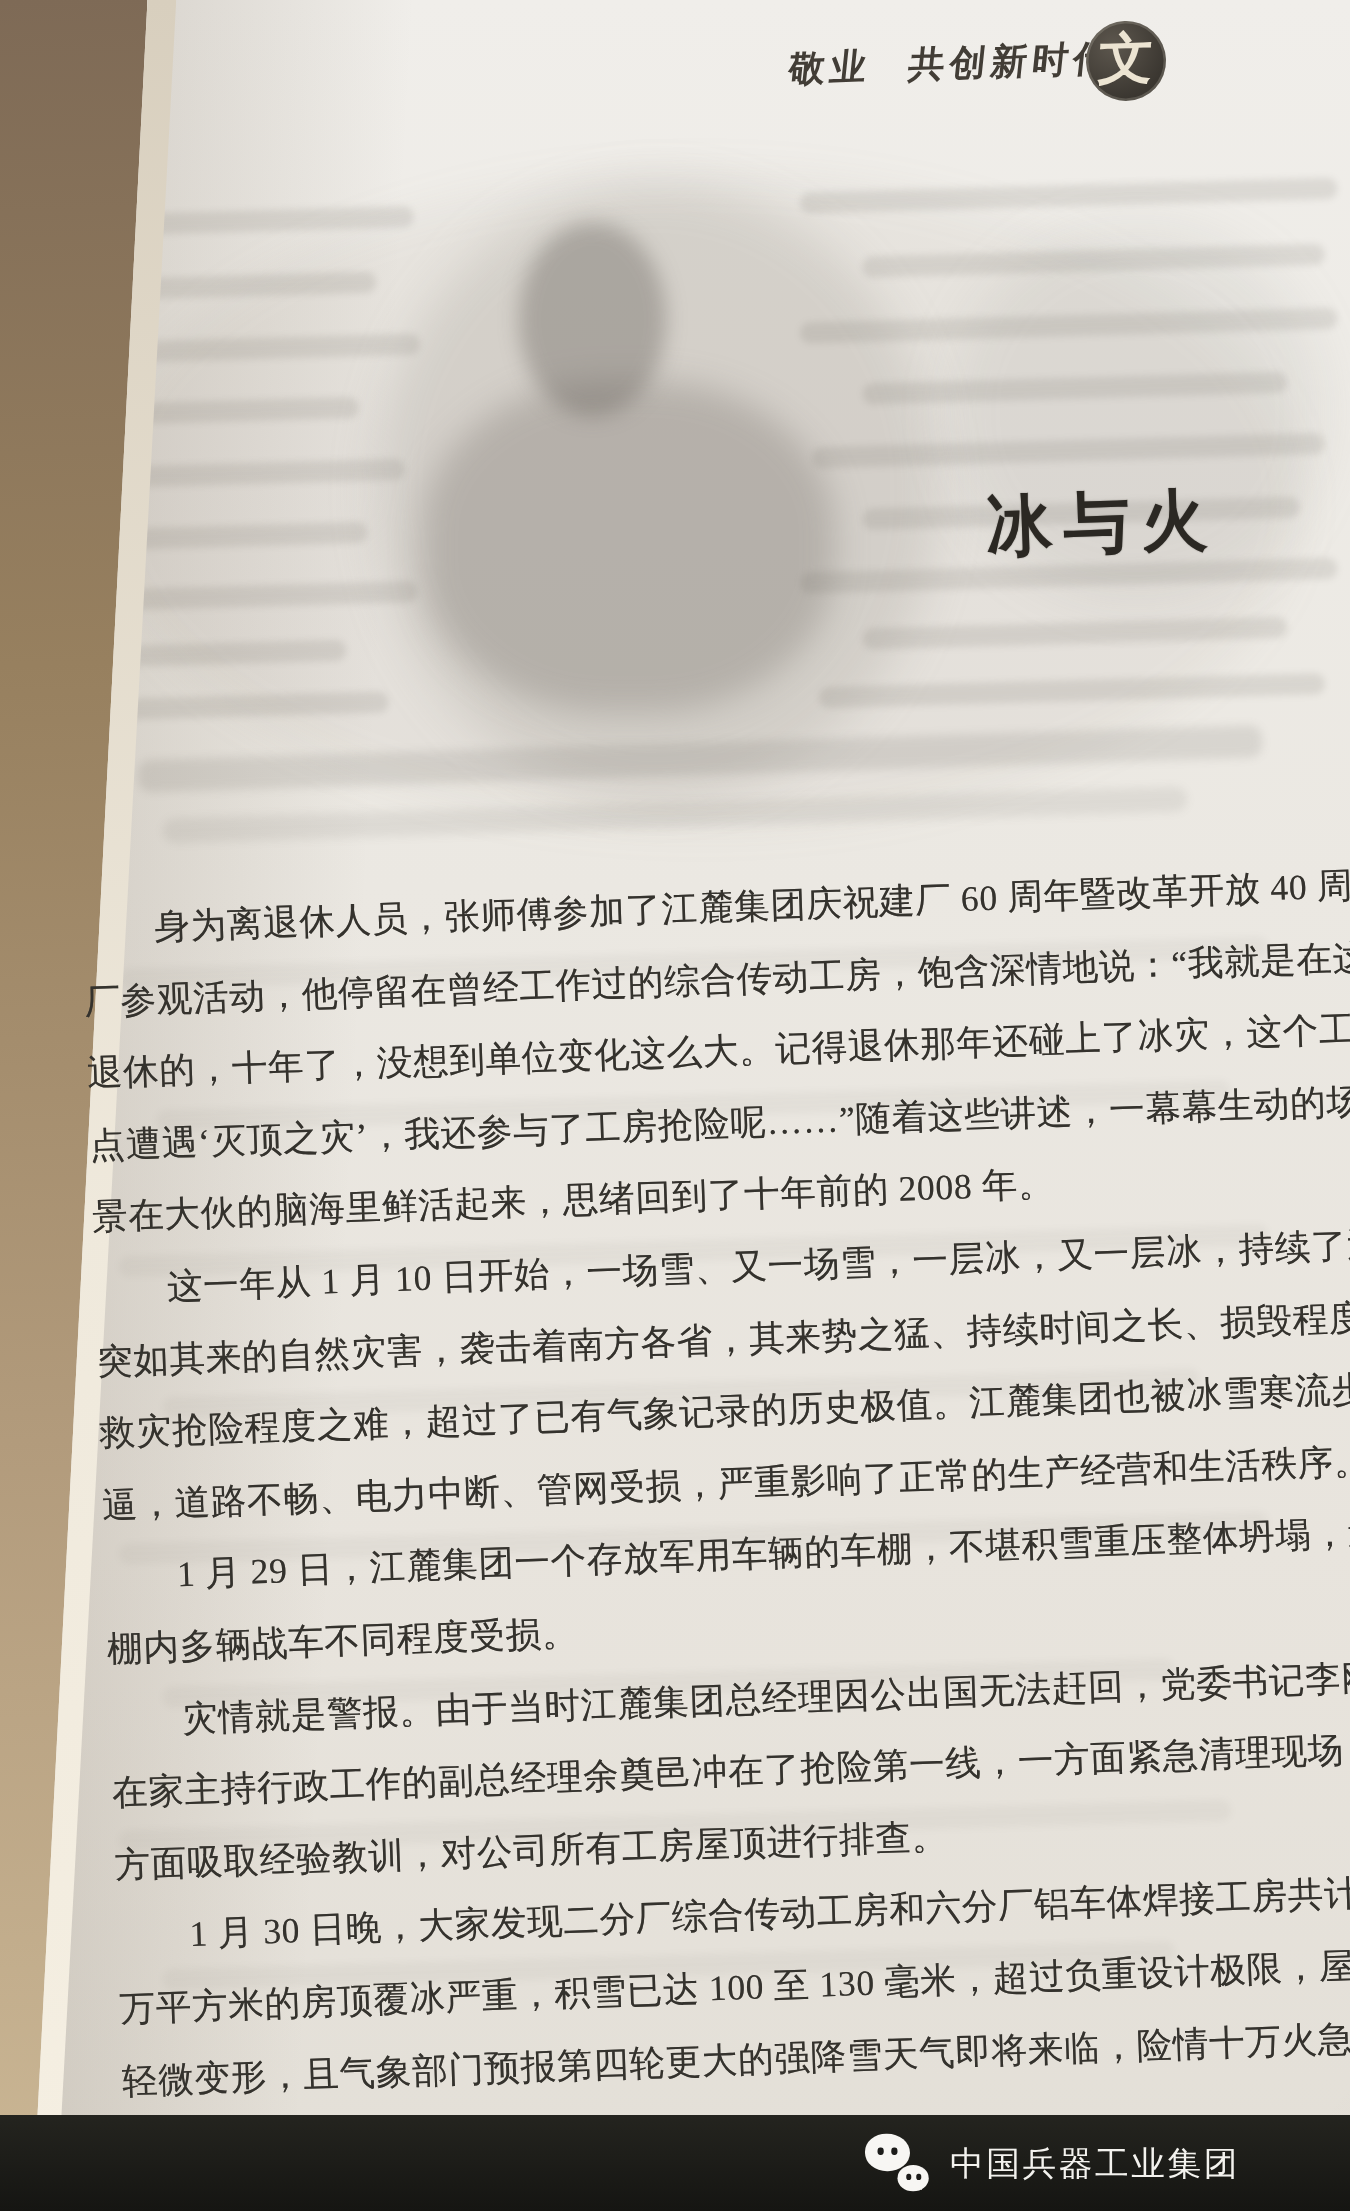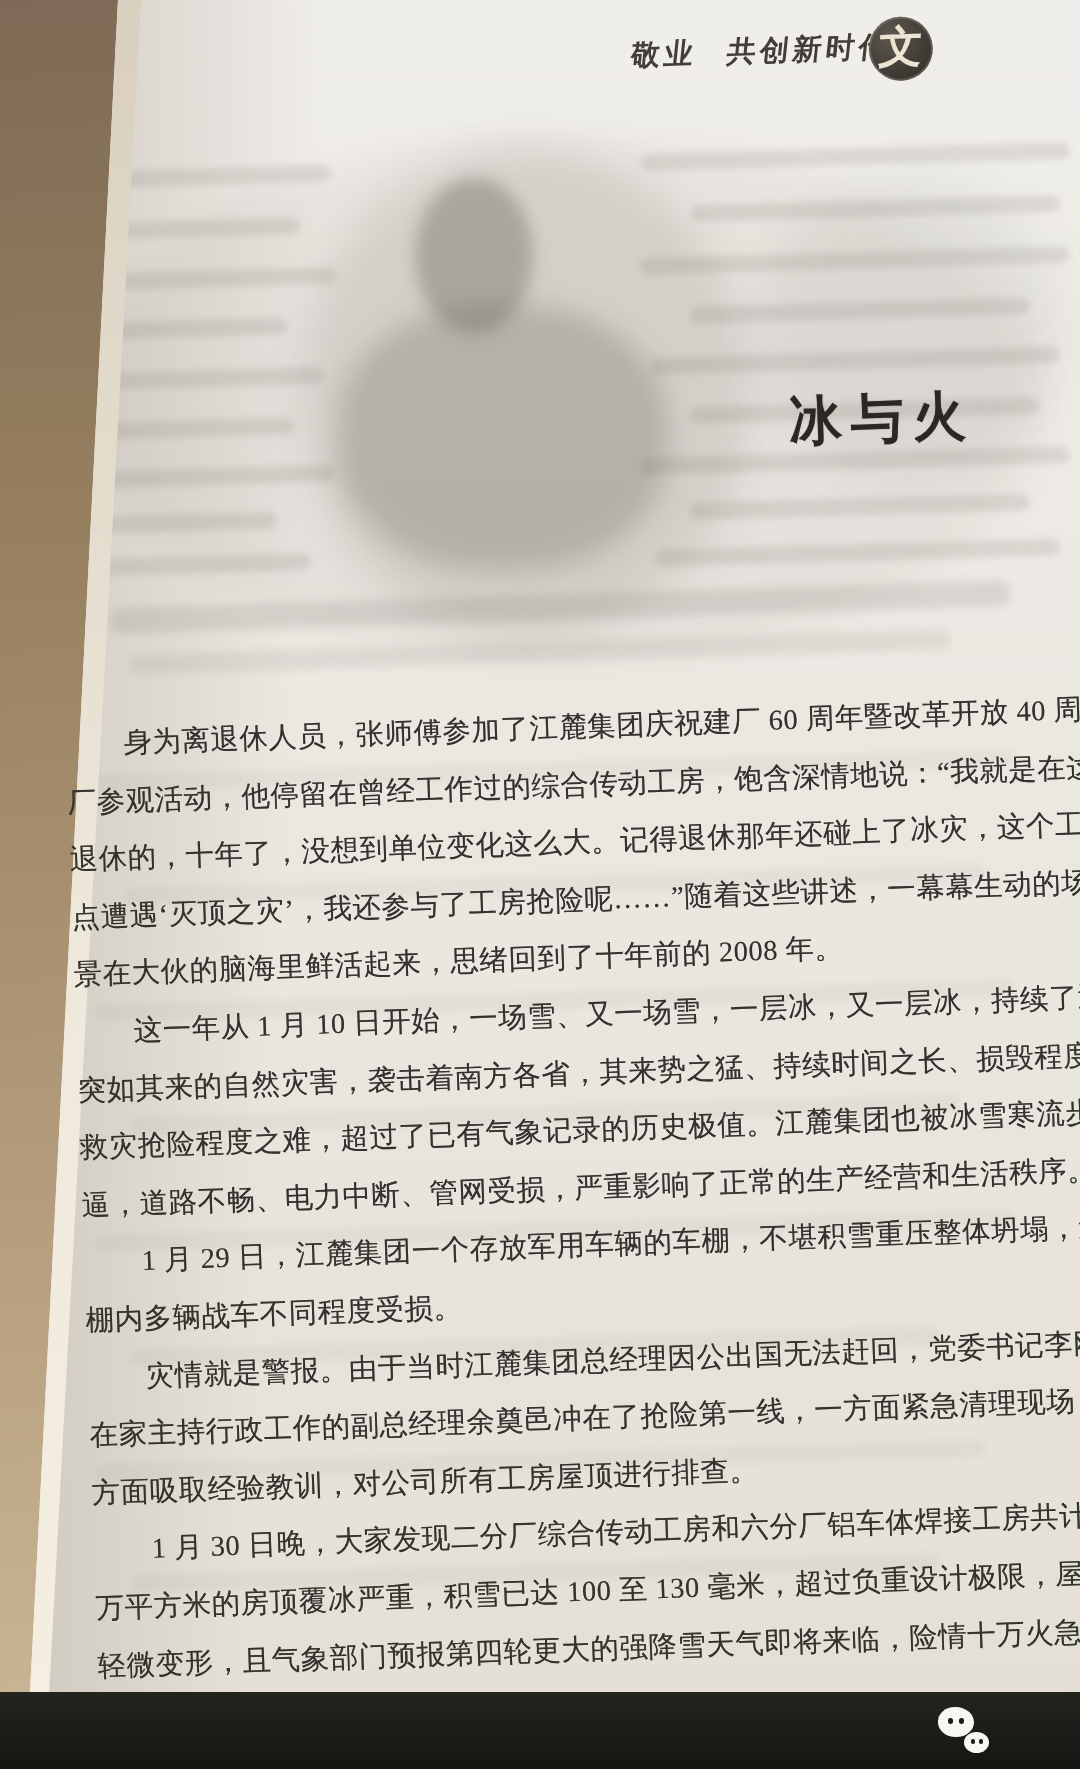--- a/index.html
+++ b/index.html
@@ -171,15 +171,16 @@
     <div class="wc">
       <div class="bubble-l">
         <span class="eye e1"></span>
         <span class="eye e2"></span>
       </div>
       <div class="bubble-s">
         <span class="eye-s e1"></span>
         <span class="eye-s e2"></span>
       </div>
     </div>
+    <div class="footer-brand">中国兵器工业集团</div>
   </div>
 
 </div>
 
 </body></html>

